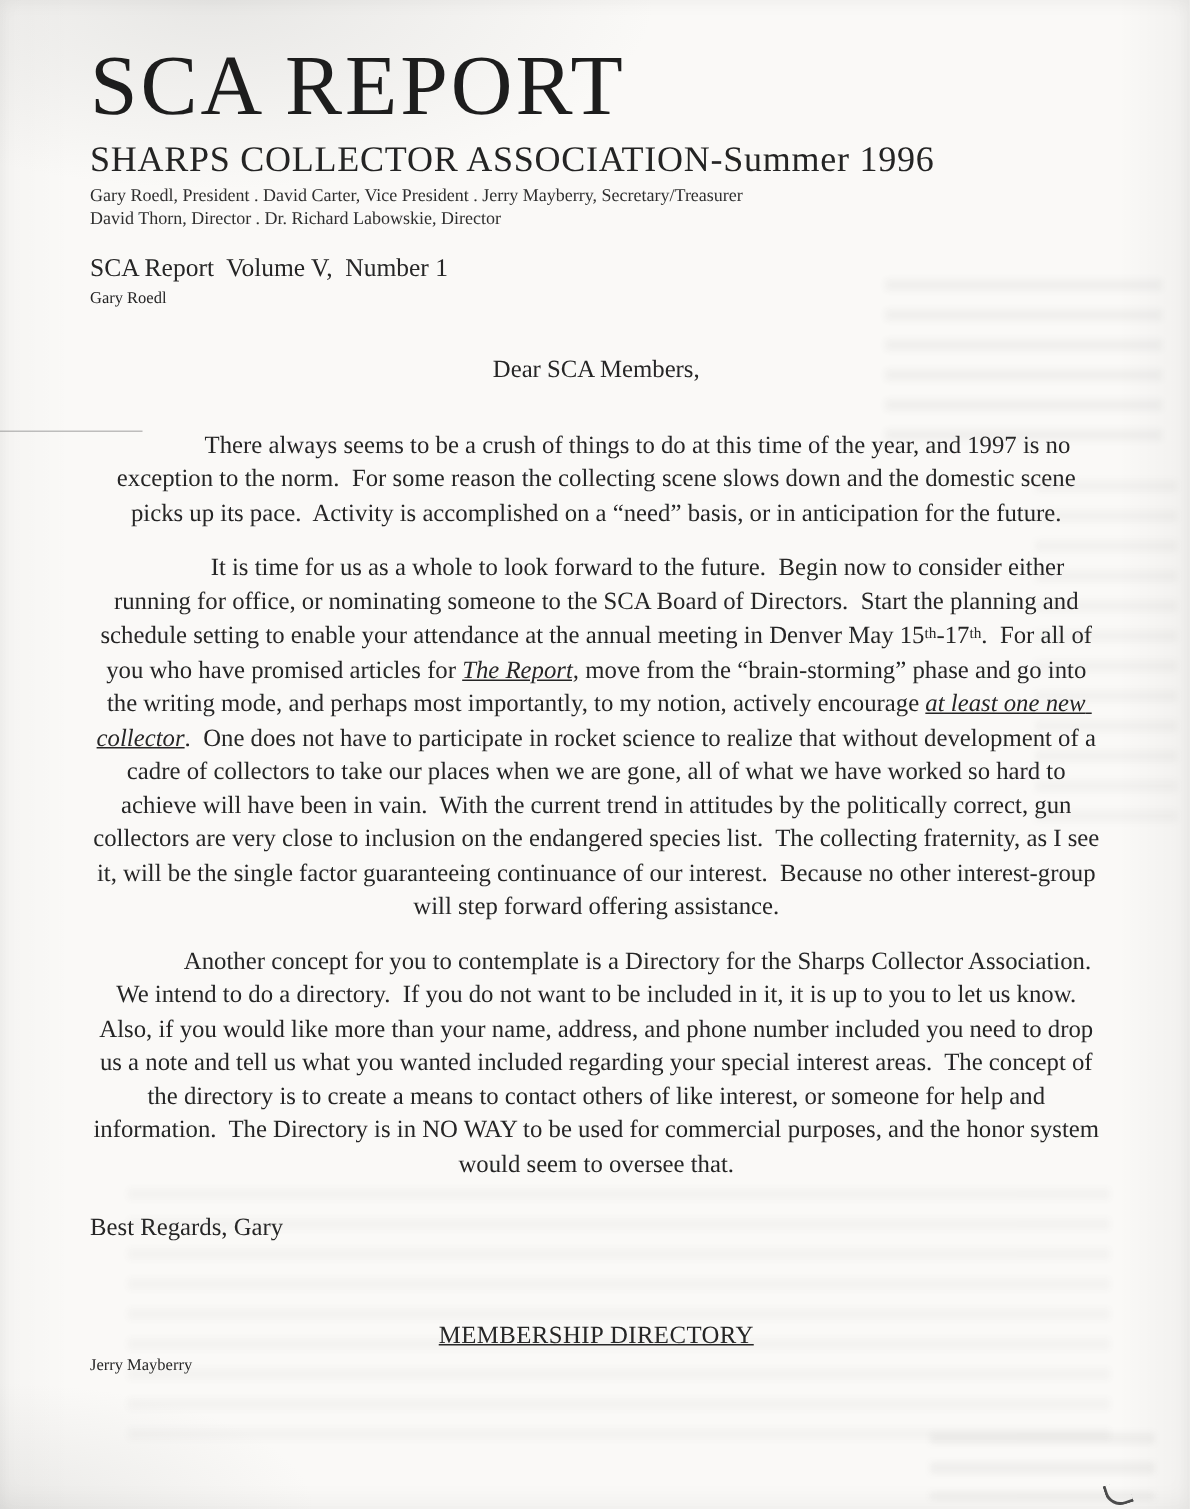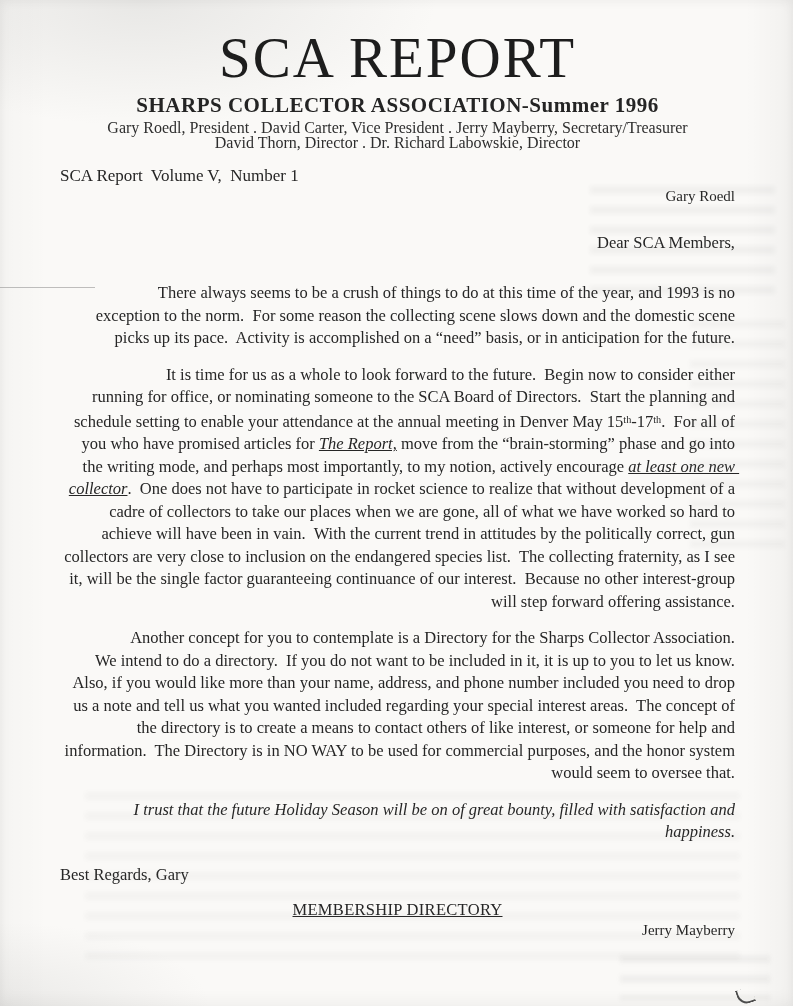--- a/index.html
+++ b/index.html
@@ -19,77 +19,77 @@
       #faf9f7;
     box-shadow: inset 0 -6px 14px rgba(0,0,0,0.04), inset 0 4px 10px rgba(0,0,0,0.03);
     overflow: hidden;
     font-family: "Liberation Serif", "DejaVu Serif", serif;
     color: #262626;
     box-sizing: border-box;
     padding: 0 58px 0 60px;
   }
 
   
-  .masthead { text-align: center; }
+  .masthead { text-align: left; }
   .masthead-title {
     margin: 28px 0 0 0;
     font-size: 57px;
     font-weight: normal;
     letter-spacing: 2px;
     line-height: 1.05;
     color: #1d1d1d;
   }
   .masthead-subtitle {
     margin: 6px 0 0 0;
-    font-size: 21px;
-    font-weight: bold;
+    font-size: 24px;
+    font-weight: normal;
     letter-spacing: 0.5px;
     line-height: 1.1;
     color: #242424;
   }
   .officers {
     margin-top: 3px;
-    font-size: 16px;
+    font-size: 12px;
     line-height: 15px;
     color: #2e2e2e;
   }
 
   
   .volume-line {
     margin-top: 16px;
     font-size: 17px;
     white-space: pre-wrap;
   }
   .section-heading {
     margin: 24px 0 0 0;
     font-size: 16.5px;
     font-weight: normal;
     text-align: center;
     text-decoration: underline;
     letter-spacing: 0.3px;
     line-height: 20px;
   }
   .byline {
-    text-align: right;
-    font-size: 15px;
+    text-align: left;
+    font-size: 11px;
     line-height: 20px;
   }
   p.body-text {
     margin: 14px 0 0 0;
     font-size: 16.5px;
     line-height: 22.5px;
     white-space: pre-wrap;
-    text-align: right;
+    text-align: center;
   }
   p.salutation { margin-top: 26px; }
   p.first-para { margin-top: 28px; }
   p.indent { text-indent: 55px; }
   p.closing-para { font-style: italic; }
   p.signoff { text-align: left; margin-top: 20px; }
-  .directory-heading { margin-top: 14px; }
+  .directory-heading { margin-top: 50px; }
 
   .seg-i { font-style: italic; text-decoration: underline; }
   .seg-u { }
   .seg-sup { font-size: 0.62em; vertical-align: 0.38em; letter-spacing: 0; }
 
   
   .ghost {
     position: absolute;
     pointer-events: none;
     background: repeating-linear-gradient(
@@ -136,27 +136,26 @@
     </div>
   </header>
 
   <div class="volume-line">SCA Report  Volume V,  Number 1</div>
 
   <section>
     <div class="byline">Gary Roedl</div>
 
     <p class="body-text salutation">Dear SCA Members,</p>
 
-    <p class="body-text first-para indent">There always seems to be a crush of things to do at this time of the year, and 1993 is no exception to the norm.  For some reason the collecting scene slows down and the domestic scene picks up its pace.  Activity is accomplished on a “need” basis, or in anticipation for the future.</p>
+    <p class="body-text first-para indent">There always seems to be a crush of things to do at this time of the year, and 1997 is no exception to the norm.  For some reason the collecting scene slows down and the domestic scene picks up its pace.  Activity is accomplished on a “need” basis, or in anticipation for the future.</p>
 
     <p class="body-text indent"><span>It is time for us as a whole to look forward to the future.  Begin now to consider either running for office, or nominating someone to the SCA Board of Directors.  Start the planning and schedule setting to enable your attendance at the annual meeting in Denver May 15</span><span class="seg-sup">th</span><span>-17</span><span class="seg-sup">th</span><span>.  For all of you who have promised articles for </span><span class="seg-i">The Report,</span><span> move from the “brain-storming” phase and go into the writing mode, and perhaps most importantly, to my notion, actively encourage </span><span class="seg-i">at least one new collector</span><span>.  One does not have to participate in rocket science to realize that without development of a cadre of collectors to take our places when we are gone, all of what we have worked so hard to achieve will have been in vain.  With the current trend in attitudes by the politically correct, gun collectors are very close to inclusion on the endangered species list.  The collecting fraternity, as I see it, will be the </span><span class="seg-u">single</span><span> factor guaranteeing continuance of our interest.  Because no other interest-group will step forward offering assistance.</span></p>
 
     <p class="body-text indent"><span>Another concept for you to contemplate is a Directory for the Sharps Collector Association.  We intend to do a directory.  If you </span><span class="seg-u">do not</span><span> want to be included in it, it is up to you to let us know.  Also, if you would like more than your name, address, and phone number included you need to drop us a note and tell us </span><span class="seg-u">what </span><span>you wanted included regarding your special interest areas.  The concept of the directory is to create a means to contact others of like interest, or someone for help and information.  The Directory is in </span><span class="seg-u">NO WAY </span><span>to be used for commercial purposes, and the honor system would seem to oversee that.</span></p>
 
-    <p class="body-text indent closing-para">I trust that the future Holiday Season will be on of great bounty, filled with satisfaction and happiness.</p>
 
     <p class="body-text signoff">Best Regards, Gary</p>
   </section>
 
   <section>
     <h3 class="section-heading directory-heading">MEMBERSHIP DIRECTORY</h3>
     <div class="byline">Jerry Mayberry</div>
 
   </section>
 

